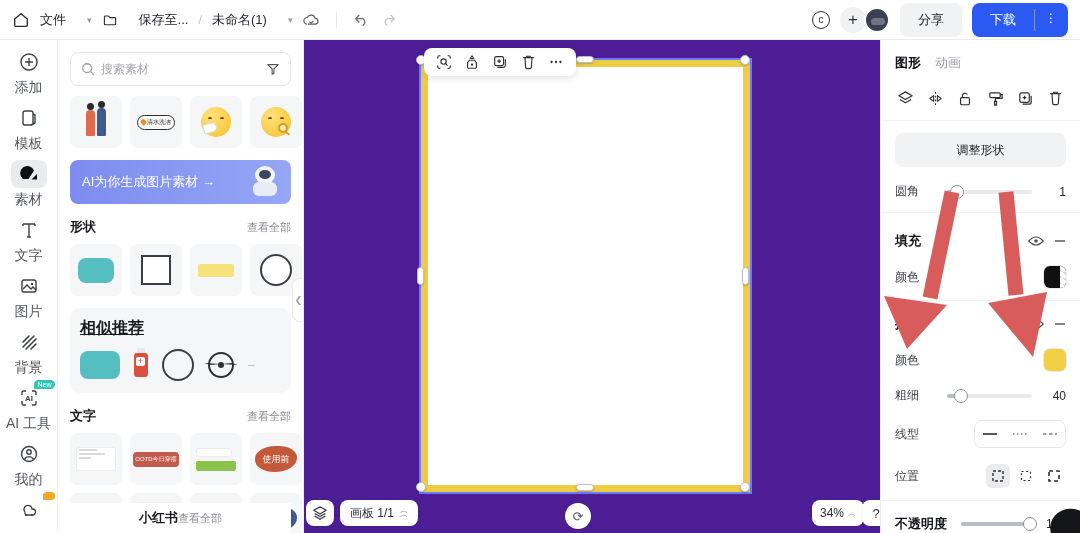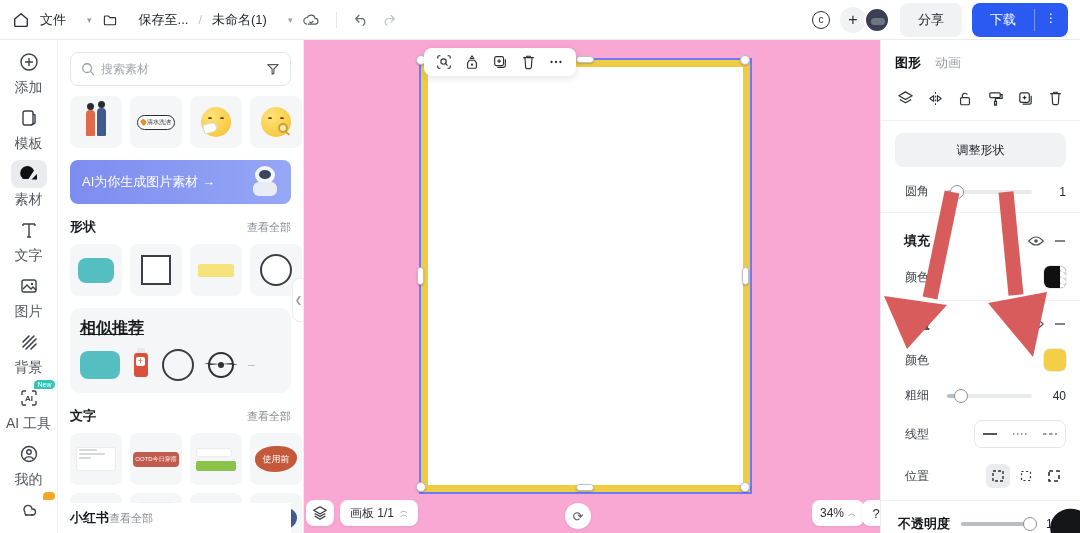--- a/index.html
+++ b/index.html
@@ -71,25 +71,25 @@
   .bottle { width:14px; height:24px; background:#d9503f; border-radius:3px; position:relative; }
   .bottle::before { content:""; position:absolute; top:-5px; left:3px; width:8px; height:5px; background:#e8e8e8; border-radius:2px 2px 0 0; }
   .bottle::after { content:"+"; position:absolute; top:4px; left:2px; width:9px; height:9px; background:#fff; color:#d9503f; font-size:9px; line-height:9px; text-align:center; border-radius:2px; }
   .crosshair { width:26px; height:26px; border:2px solid #2d3035; border-radius:50%; position:relative; }
   .crosshair::before { content:""; position:absolute; left:8px; top:8px; width:6px; height:6px; background:#2d3035; border-radius:50%; }
   .crosshair::after { content:""; position:absolute; left:-6px; top:9px; width:34px; height:0; border-top:2px solid #2d3035; clip-path:polygon(0 0,18% 100%,82% 0,100% 100%); }
   .dash-more { color:#b7bac0; font-size:12px; }
   .blob { border-radius:50% 45% 55% 48%; color:#fff; display:flex; align-items:center; justify-content:center; }
   .card-mini { background:#fff; border-radius:3px; box-shadow:0 0 0 1px #ececee inset; }
   .line-sm { height:2px; background:#d7d9dd; border-radius:1px; margin:2px 3px; }
-  .bottom-fade { position:absolute; left:12px; right:12px; bottom:0; height:30px; background:#fff; display:flex; align-items:center; justify-content:flex-start; }
+  .bottom-fade { position:absolute; left:12px; right:12px; bottom:0; height:30px; background:#fff; display:flex; align-items:center; justify-content:center; }
   .collapse-tab { position:absolute; right:-1px; top:238px; width:12px; height:44px; background:#fff; border:1px solid #ececee; border-right:none; border-radius:8px 0 0 8px; display:flex; align-items:center; justify-content:center; color:#9a9ea5; font-size:9px; cursor:pointer; }
 
   
-  .canvas { position:absolute; top:40px; left:304px; width:576px; height:493px; background:#f9a8d4; z-index:10; }
+  .canvas { position:absolute; top:40px; left:304px; width:576px; height:493px; background:#4c1d95; z-index:10; }
   .artboard { position:absolute; left:117px; top:20px; width:329px; height:432px; background:#fff; border:7px solid #eecc43; box-shadow:0 0 0 2px #6b7bfb; }
   .handle { position:absolute; background:#fff; border:1px solid #b9bdc4; box-shadow:0 1px 2px rgba(0,0,0,.2); z-index:4; }
   .h-dot { width:10px; height:10px; border-radius:50%; }
   .h-pill-h { width:18px; height:7px; border-radius:4px; }
   .h-pill-v { width:7px; height:18px; border-radius:4px; }
   .float-bar { position:absolute; left:120px; top:8px; height:28px; background:#fff; border-radius:8px; box-shadow:0 2px 8px rgba(0,0,0,.12); display:flex; align-items:center; gap:4px; padding:0 8px; z-index:6; }
   .fb-btn { width:24px; height:22px; display:flex; align-items:center; justify-content:center; border-radius:4px; cursor:pointer; color:#2c2f35; }
   .canvas-bottom { position:absolute; left:0; bottom:5px; width:100%; height:28px; }
   .cb-btn { position:absolute; background:#fff; border-radius:8px; box-shadow:0 1px 3px rgba(0,0,0,.08); display:flex; align-items:center; justify-content:center; font-size:12px; color:#2c2f35; cursor:pointer; }
   .layers-btn { left:2px; top:0; width:28px; height:26px; }
@@ -102,21 +102,21 @@
   
   .inspector { position:absolute; top:40px; left:880px; width:200px; height:493px; background:#fff; border-left:1px solid #ececee; padding:14px 14px 0 14px; z-index:12; }
   .tabs { display:flex; gap:14px; font-size:13px; }
   .tab-active { color:#101318; font-weight:bold; cursor:pointer; }
   .tab { color:#9a9ea5; cursor:pointer; }
   .tool-row { display:flex; align-items:center; justify-content:space-between; margin-top:16px; color:#2c2f35; }
   .tr-btn { width:20px; height:20px; display:flex; align-items:center; justify-content:center; cursor:pointer; }
   .hr { height:1px; background:#f0f1f3; margin:12px -14px 0 -14px; }
   .adjust-btn { margin-top:12px; width:100%; height:34px; background:#f1f2f4; border:none; border-radius:8px; font-size:12px; color:#23262c; cursor:pointer; }
   .row { display:flex; align-items:center; margin-top:16px; }
-  .row-lbl { font-size:12px; color:#3c4046; width:44px; flex:none;text-align:center; }
+  .row-lbl { font-size:12px; color:#3c4046; width:44px; flex:none; }
   .row-lbl.b { font-weight:bold; color:#14171c; font-size:13px; }
   .slider { flex:1; height:4px; background:#e9eaec; border-radius:2px; position:relative; margin:0 8px; }
   .slider .fill { position:absolute; left:0; top:0; height:4px; background:#b9bdc4; border-radius:2px; }
   .knob { position:absolute; top:-5px; width:14px; height:14px; background:#fff; border:1.5px solid #8a8f96; border-radius:50%; cursor:pointer; }
   .row-val { font-size:12px; color:#23262c; width:26px; text-align:right; flex:none; }
   .head-ics { margin-left:auto; display:flex; align-items:center; gap:10px; color:#4c5058; }
   .swatch { margin-left:auto; width:22px; height:22px; border-radius:6px; cursor:pointer; box-shadow:0 0 0 1px rgba(0,0,0,.08); position:relative; overflow:hidden; }
   .sw-black { background:#101010; }
   .sw-black::after { content:""; position:absolute; right:0; top:0; width:6px; height:100%; background:
       linear-gradient(45deg,#d9d9d9 25%,transparent 25%,transparent 75%,#d9d9d9 75%) 0 0/6px 6px,#fff; }

